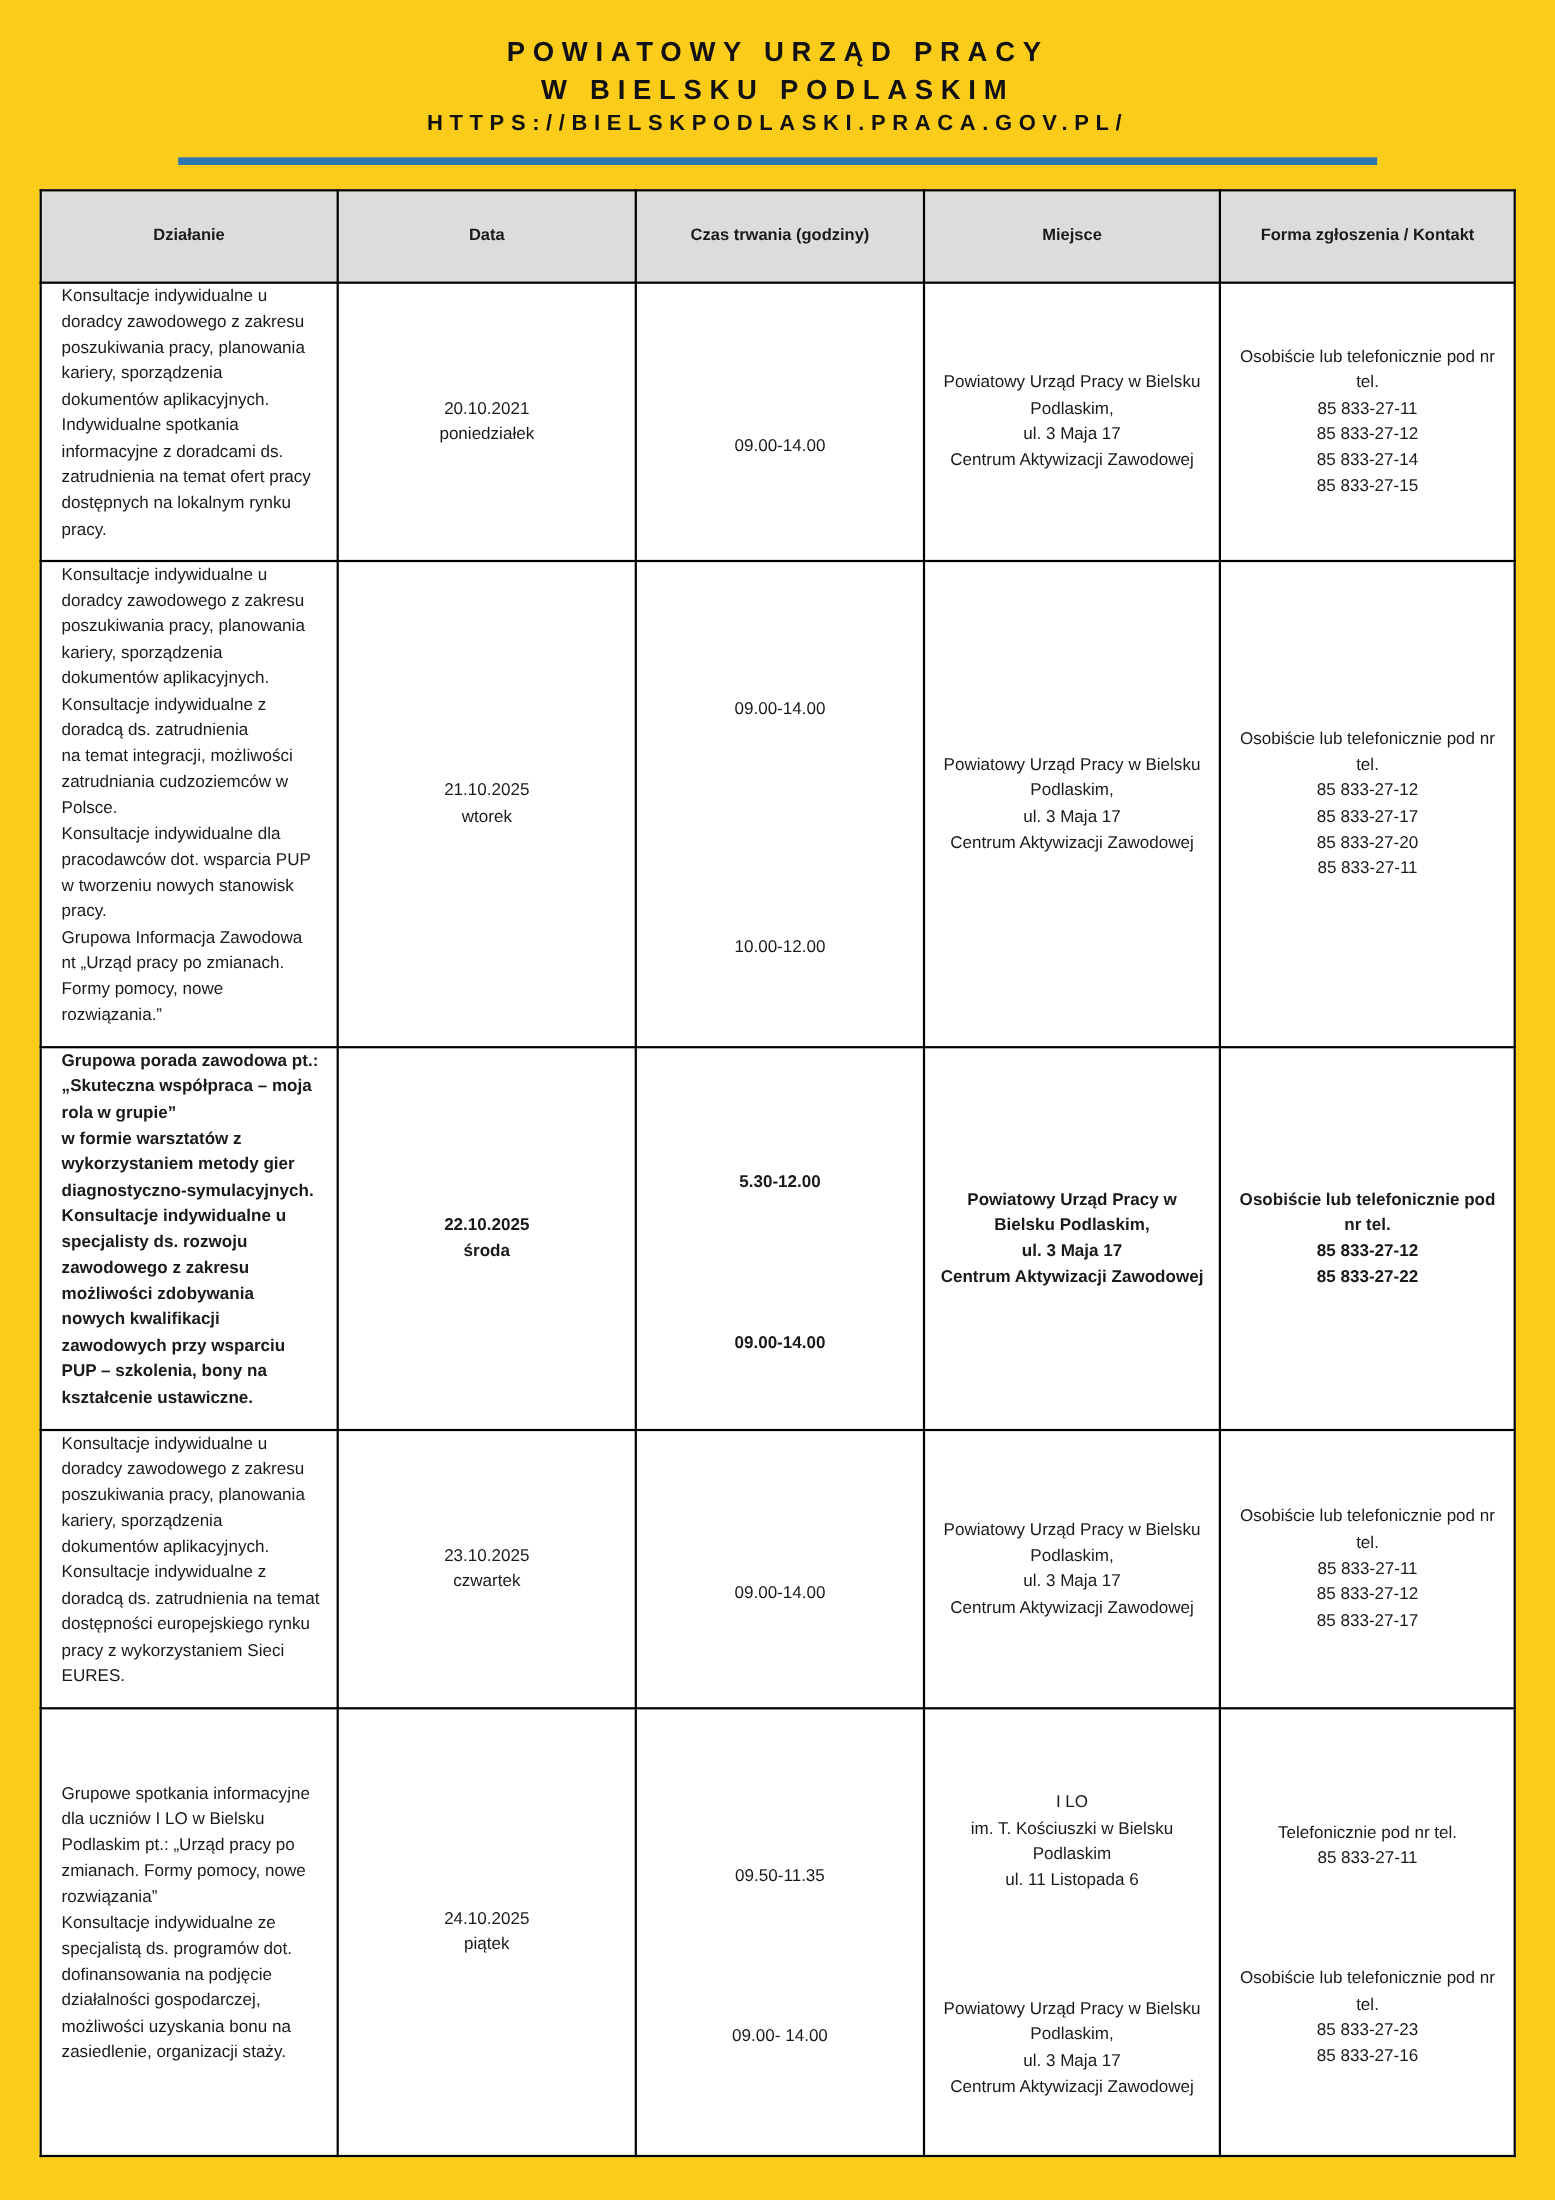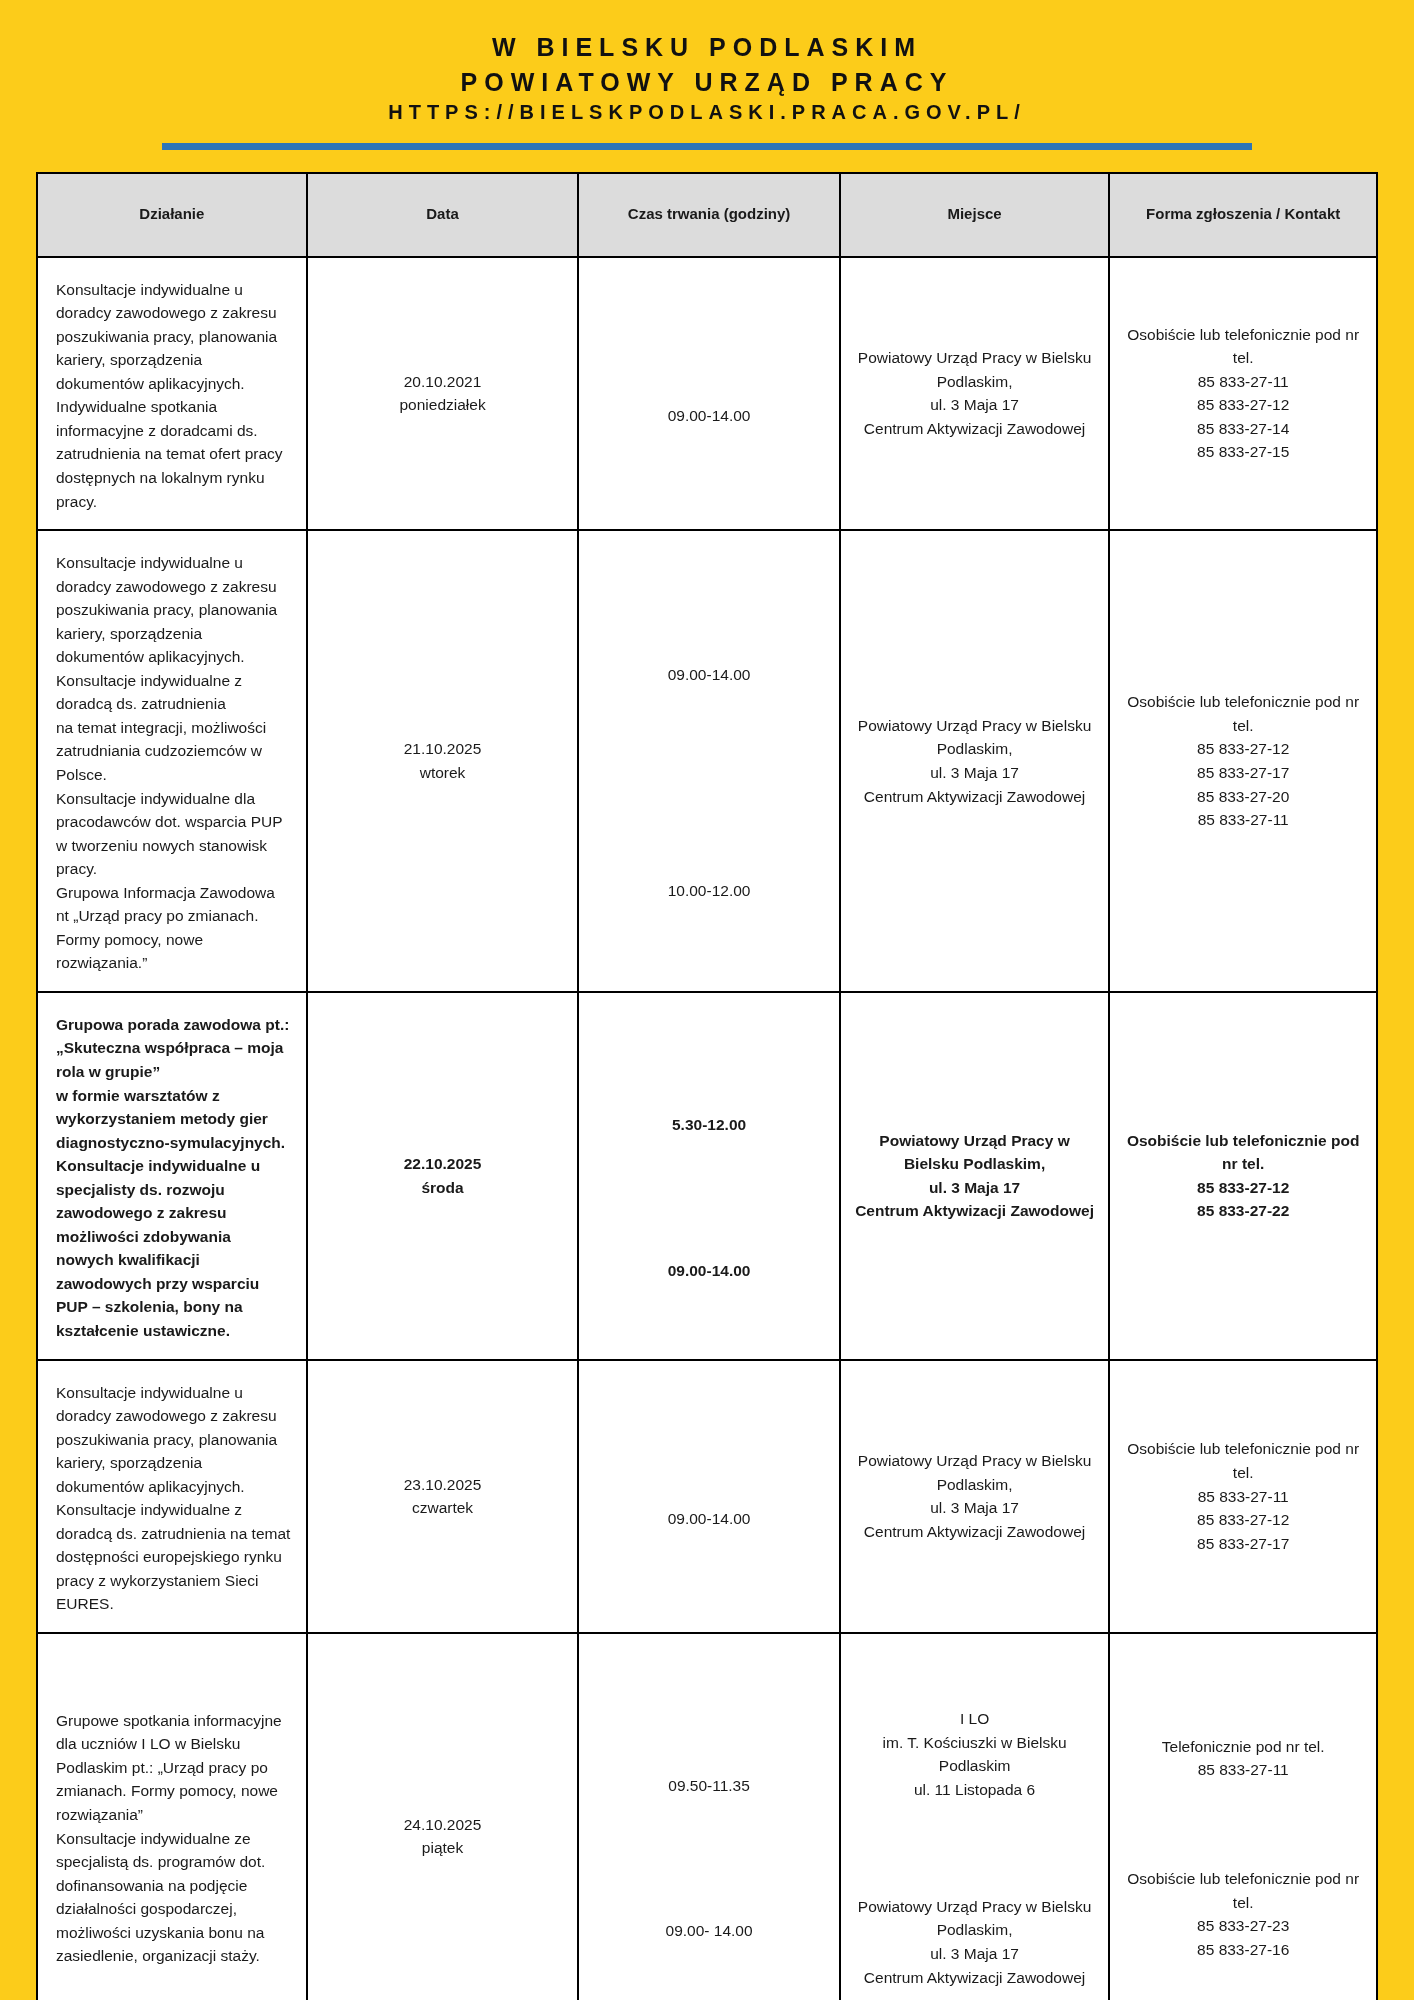--- a/index.html
+++ b/index.html
@@ -69,21 +69,21 @@
   }
   col.c-action { width: 258px; }
   col.c-date   { width: 260px; }
   col.c-time   { width: 250px; }
   col.c-place  { width: 258px; }
   col.c-contact{ width: 256px; }
 
   td.action {
     font-size: 15.5px;
     line-height: 1.52;
-    padding: 20px 14px 16px 18px;
+    padding: 0 14px 16px 18px;
     text-align: left;
     vertical-align: middle;
     white-space: pre-line;
   }
   td.date, td.time, td.place, td.contact {
     font-size: 15.5px;
     line-height: 1.52;
     text-align: center;
     padding: 26px 10px;
     white-space: pre-line;
@@ -104,22 +104,22 @@
   .row-3 td { height: 280px; font-weight: bold; }
   .row-4 td { height: 215px; }
   .row-5 td { height: 225px; }
 </style>
 </head>
 <body>
 
 <div class="page">
 
   <div class="header">
+    <div class="line">POWIATOWY URZĄD PRACY</div>
     <div class="line">W BIELSKU PODLASKIM</div>
-    <div class="line">POWIATOWY URZĄD PRACY</div>
     <div class="line url">HTTPS://BIELSKPODLASKI.PRACA.GOV.PL/</div>
   </div>
 
   <div class="rule-wrap">
     <div class="rule"></div>
   </div>
 
   <table class="schedule">
     <colgroup>
       <col class="c-action">

